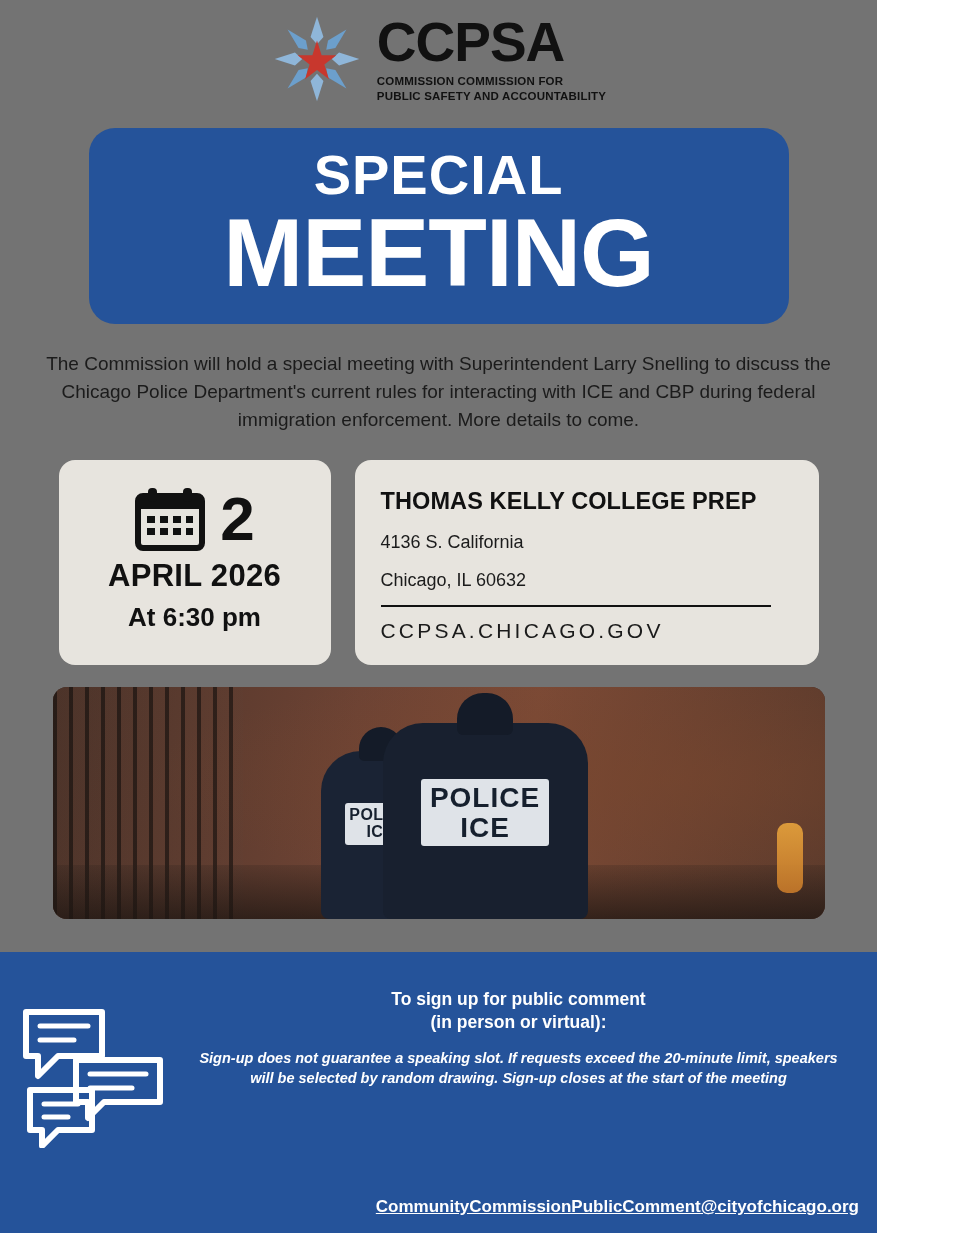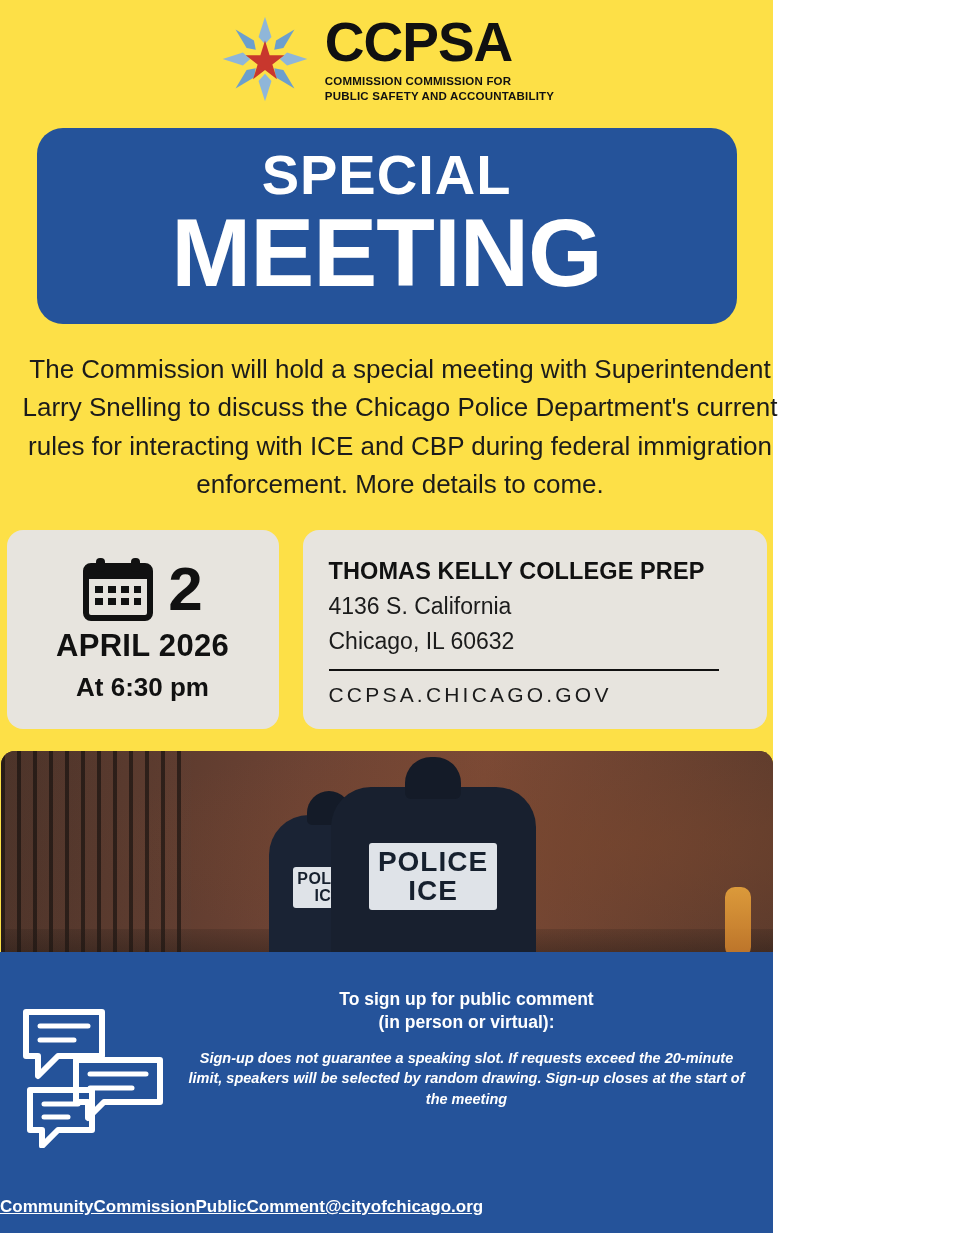--- a/index.html
+++ b/index.html
@@ -5,23 +5,23 @@
   * { box-sizing: border-box; margin: 0; padding: 0; }
   html, body {
     width: 955px;
     height: 1233px;
     font-family: "Liberation Sans", sans-serif;
     background: #ffffff;
     overflow: hidden;
   }
   .page {
     position: relative;
-    width: 773px;
+    width: 877px;
     height: 1233px;
-    background: #fde047;
+    background: #737373;
   }
 
   
   .header {
     display: flex;
     align-items: center;
     justify-content: center;
     gap: 14px;
     padding-top: 8px;
     height: 110px;
@@ -75,21 +75,21 @@
     letter-spacing: -1px;
     line-height: 0.95;
     margin-top: 2px;
   }
 
   
   .description {
     width: 800px;
     margin: 26px auto 0 auto;
     text-align: center;
-    font-size: 26px;
+    font-size: 19px;
     line-height: 1.48;
     color: #1b1b1b;
   }
 
   
   .cards {
     display: flex;
     gap: 24px;
     width: 760px;
     margin: 26px auto 0 auto;
@@ -134,23 +134,23 @@
     flex: 1;
     padding: 28px 26px 22px 26px;
   }
   .venue-name {
     font-size: 23.5px;
     font-weight: bold;
     color: #111111;
     letter-spacing: 0.1px;
   }
   .venue-line {
-    font-size: 23px;
+    font-size: 18px;
     color: #1b1b1b;
-    margin-top: 8px;
+    margin-top: 17px;
   }
   .venue-rule {
     border: none;
     border-top: 2px solid #111111;
     margin: 14px 0 12px 0;
     width: 390px;
   }
   .venue-url {
     font-size: 21px;
     letter-spacing: 3.2px;
@@ -274,21 +274,22 @@
   .signup-body {
     font-size: 14.5px;
     font-weight: bold;
     font-style: italic;
     line-height: 1.42;
     margin-top: 14px;
     padding: 0 6px;
   }
   .email-bar {
     position: absolute;
-    left: 0; right: 0; bottom: 16px;
+    left: 0; right: 8px; bottom: 16px;
+    text-align: right;
     padding-right: 10px;
   }
   .email-link {
     font-size: 17px;
     font-weight: bold;
     color: #ffffff;
     text-decoration: underline;
   }
 </style>
 </head>

